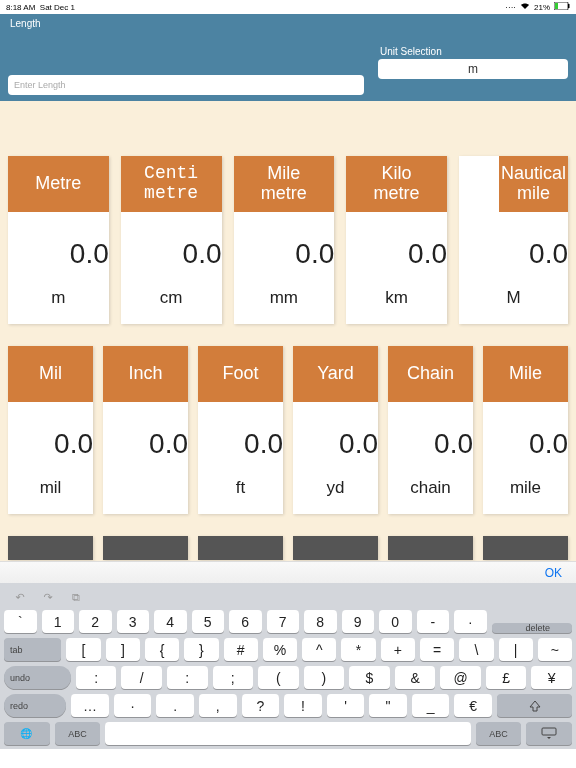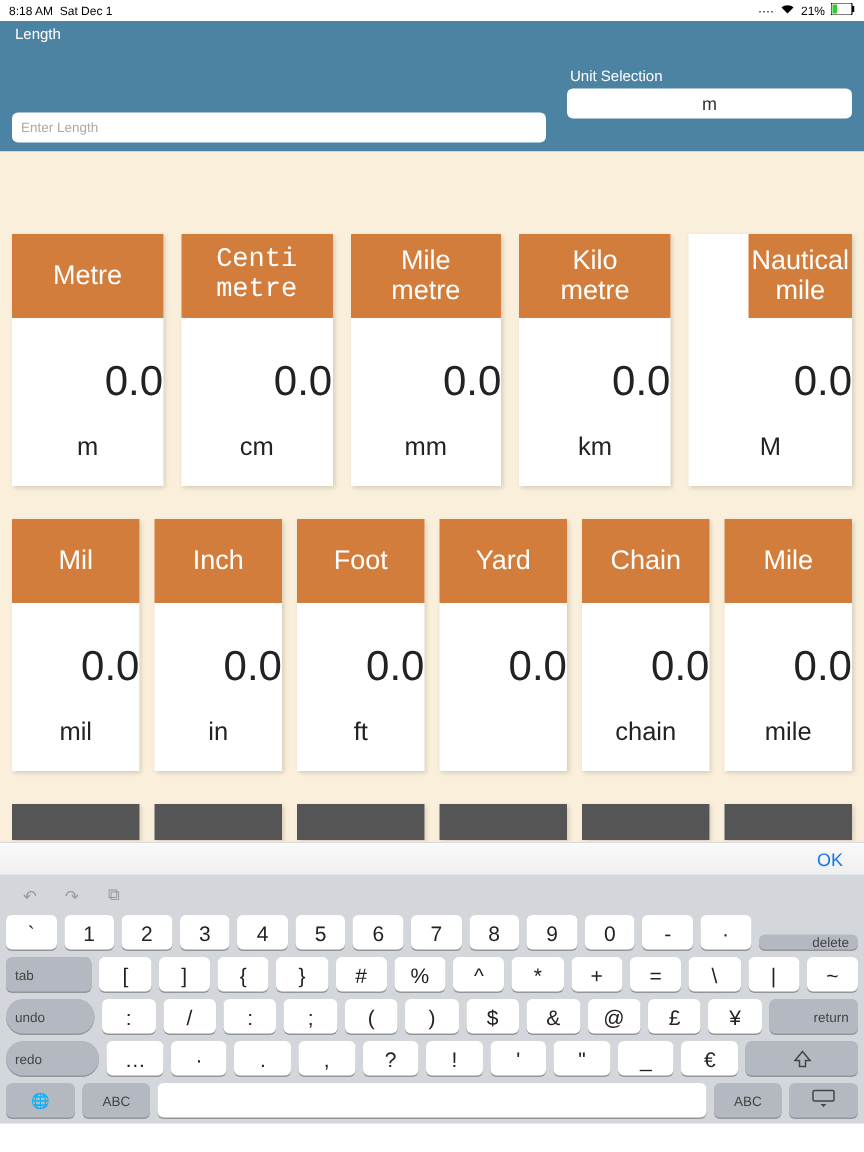--- a/index.html
+++ b/index.html
@@ -22,21 +22,21 @@
   .card-val { font-size: 28px; text-align: right; color: #222; padding-top: 26px; height: 76px; }
   .card-sym { font-size: 17px; text-align: center; color: #222; height: 36px; }
   .ok-bar { background: linear-gradient(#f9f9f9,#efefef); height: 22px; display: flex; align-items: center; justify-content: flex-end; padding: 0 14px; font-size: 12px; color: #1176F0; border-top: 1px solid #ddd; }
   .keyboard { height: 188px; display: flex; flex-direction: column; }
   .kb-rows { background: #D3D6DB; padding: 4px; height: calc(100% - 22px); display: flex; flex-direction: column; gap: 5px; }
   .kb-row { display: flex; gap: 5px; flex: 1; }
   .key { background: #fff; border-radius: 4px; box-shadow: 0 1px 0 rgba(0,0,0,0.3); flex: 1; display: flex; align-items: center; justify-content: center; font-size: 14px; color: #222; }
   .key.func { background: #B4B9C1; font-size: 10px; color: #444; }
   .key.tab { flex: 1.5; justify-content: flex-start; padding-left: 6px; }
   .key.ret { flex: 1.5; justify-content: flex-end; padding-right: 6px; }
-  .key.del { flex: 1.8; justify-content: flex-end; padding-right: 6px; margin-top: 13px; }
+  .key.del { flex: 1.8; justify-content: flex-end; padding-right: 22px; margin-top: 13px; }
   .key.undo { flex: 1.5; justify-content: flex-start; padding-left: 6px; border-radius: 14px; }
   .key.shift { flex: 2; }
   .key.space { flex: 8; }
   .key.small { font-size: 9px; }
   .util-row { display: flex; gap: 8px; height: 18px; padding: 2px 6px 0; }
   .util-row .util { width: 20px; height: 16px; display: flex; align-items: center; justify-content: center; color: #999; font-size: 11px; border-radius: 3px; }
 </style>
 </head>
 <body>
 
@@ -105,30 +105,30 @@
     </div>
   <div class="row six" id="row2">
       <div class="card">
         <div class="card-head" style="white-space: pre-line;">Mil</div>
         <div class="card-val">0.0</div>
         <div class="card-sym">mil</div>
       </div>
       <div class="card">
         <div class="card-head" style="white-space: pre-line;">Inch</div>
         <div class="card-val">0.0</div>
-        <div class="card-sym">in</div>
       </div>
       <div class="card">
         <div class="card-head" style="white-space: pre-line;">Foot</div>
         <div class="card-val">0.0</div>
         <div class="card-sym">ft</div>
       </div>
       <div class="card">
         <div class="card-head" style="white-space: pre-line;">Yard</div>
         <div class="card-val">0.0</div>
+        <div class="card-sym">yd</div>
       </div>
       <div class="card">
         <div class="card-head" style="white-space: pre-line;">Chain</div>
         <div class="card-val">0.0</div>
         <div class="card-sym">chain</div>
       </div>
       <div class="card">
         <div class="card-head" style="white-space: pre-line;">Mile</div>
         <div class="card-val">0.0</div>
         <div class="card-sym">mile</div>
@@ -204,21 +204,20 @@
         <div class="key">/</div>
         <div class="key">:</div>
         <div class="key">;</div>
         <div class="key">(</div>
         <div class="key">)</div>
         <div class="key">$</div>
         <div class="key">&amp;</div>
         <div class="key">@</div>
         <div class="key">£</div>
         <div class="key">¥</div>
-        <div class="key func ret small">return</div>
       </div>
     <div class="kb-row" id="kbr4">
         <div class="key func undo small">redo</div>
         <div class="key">…</div>
         <div class="key">·</div>
         <div class="key">.</div>
         <div class="key">,</div>
         <div class="key">?</div>
         <div class="key">!</div>
         <div class="key">'</div>

